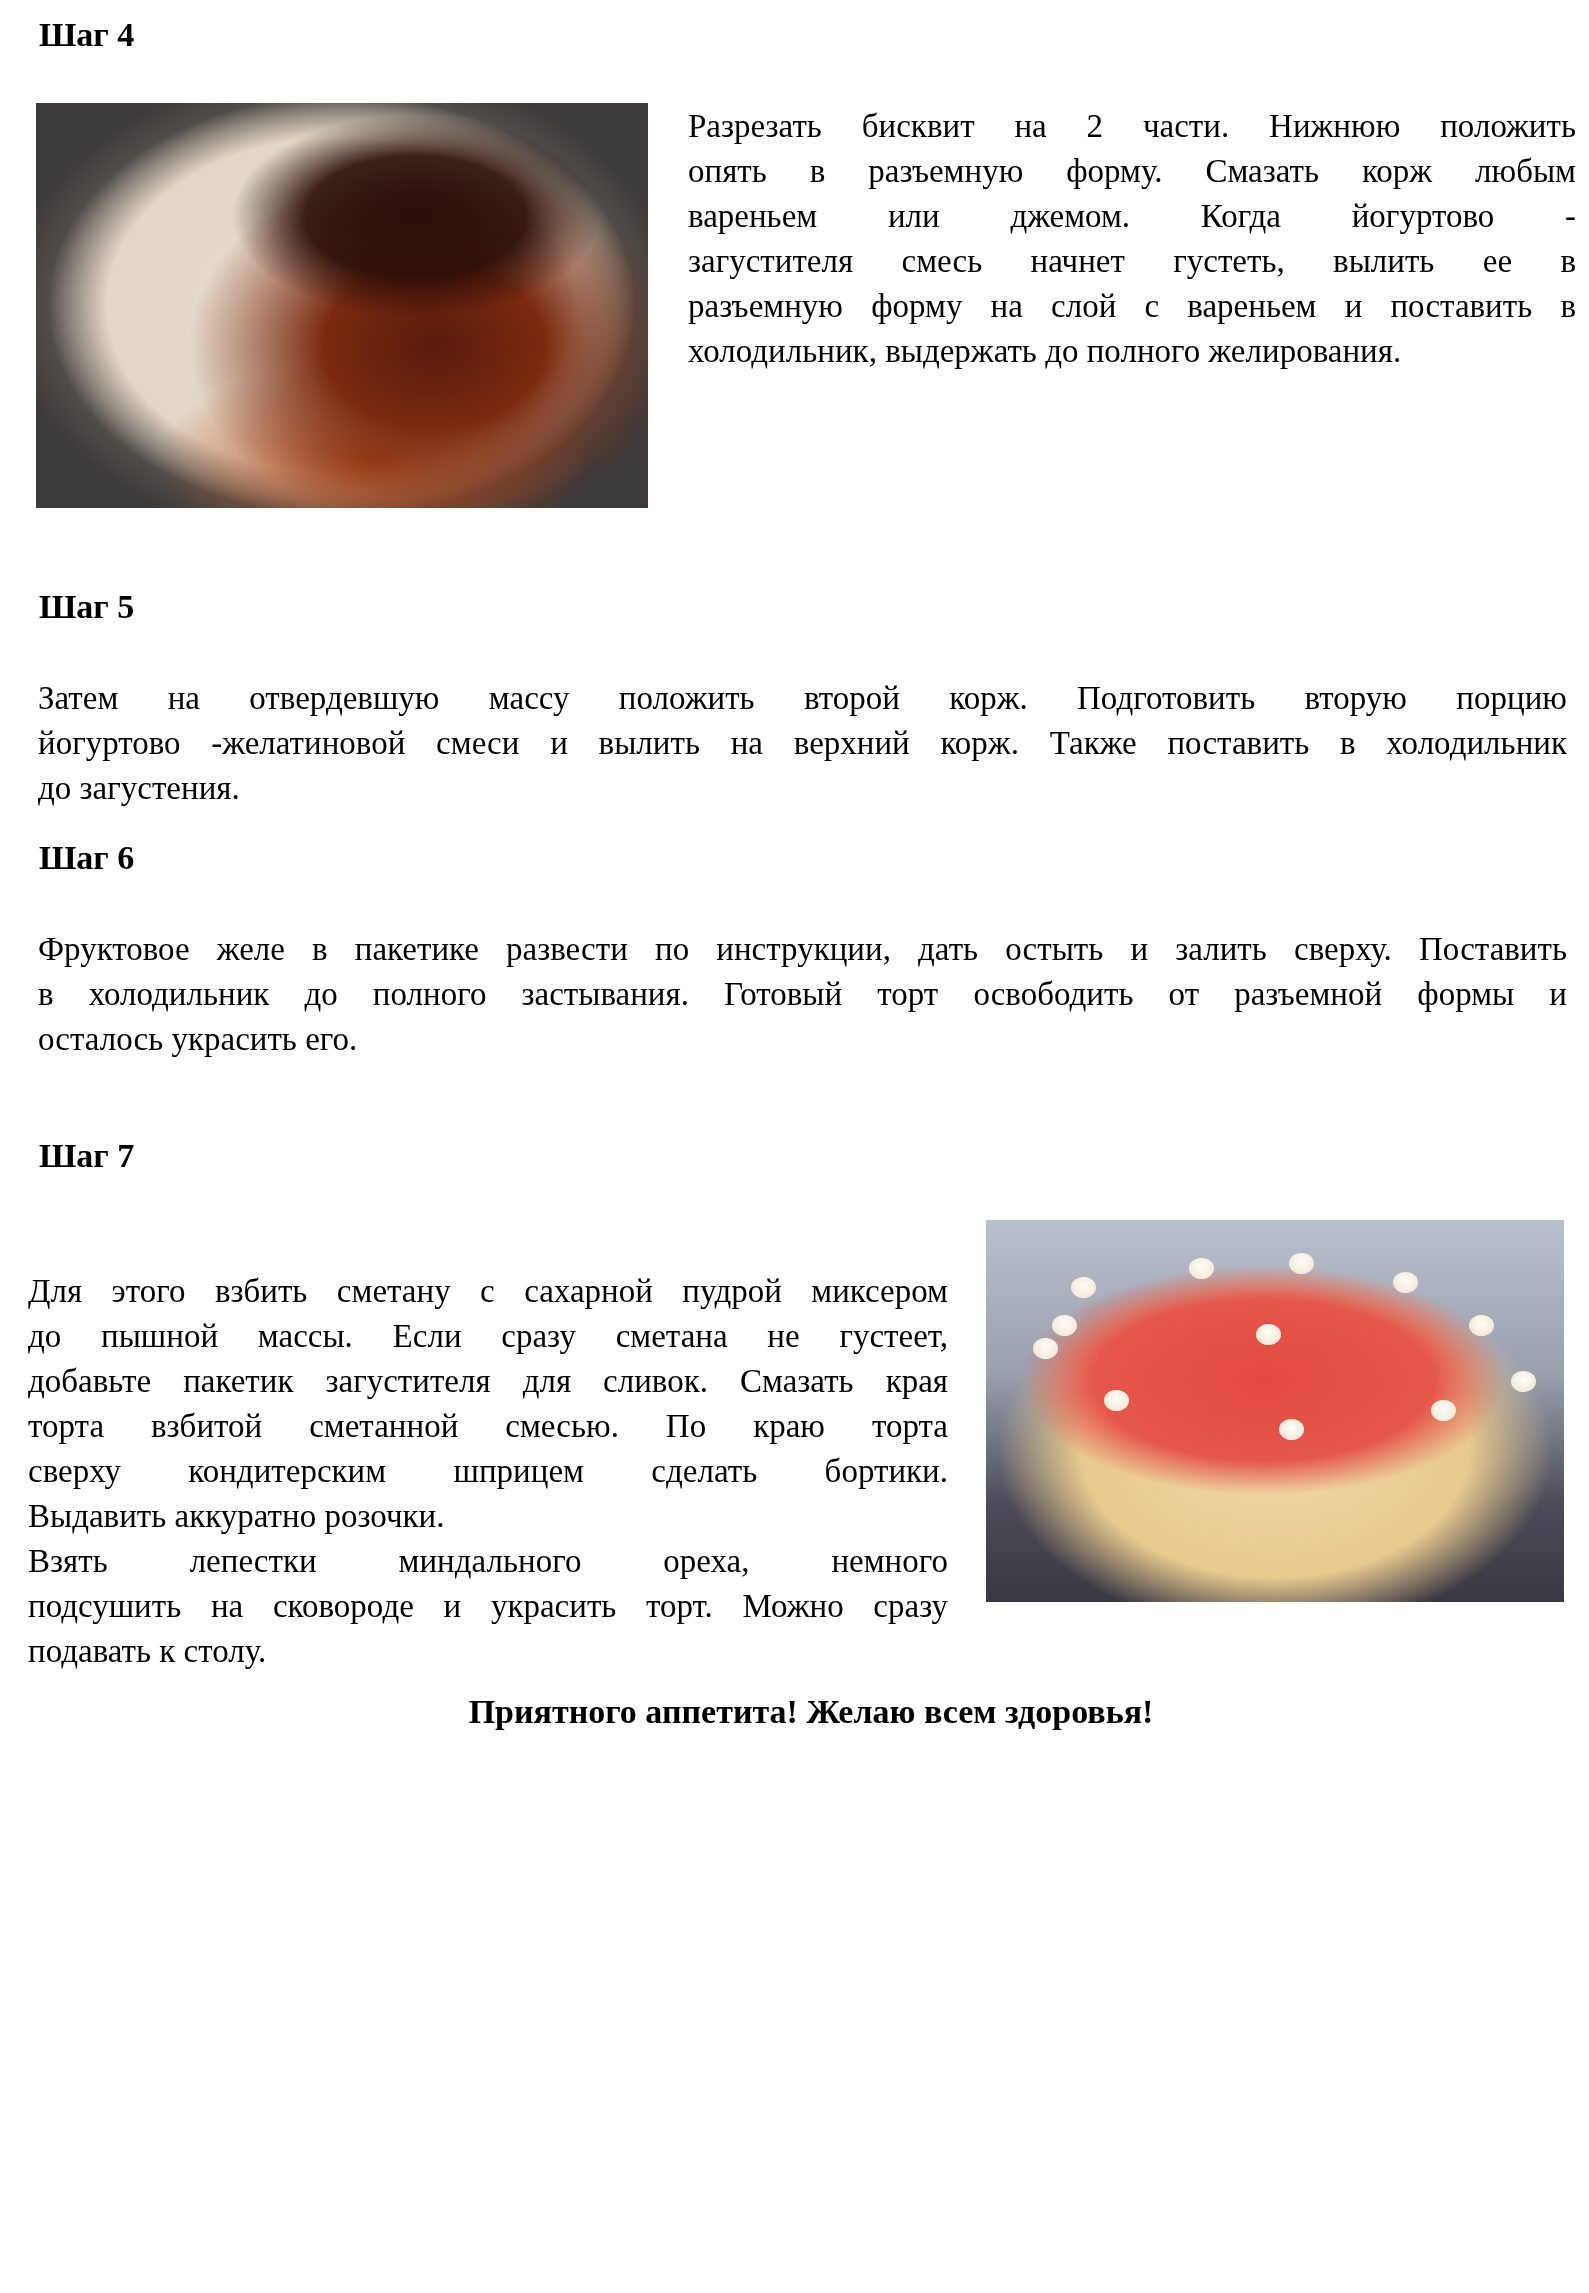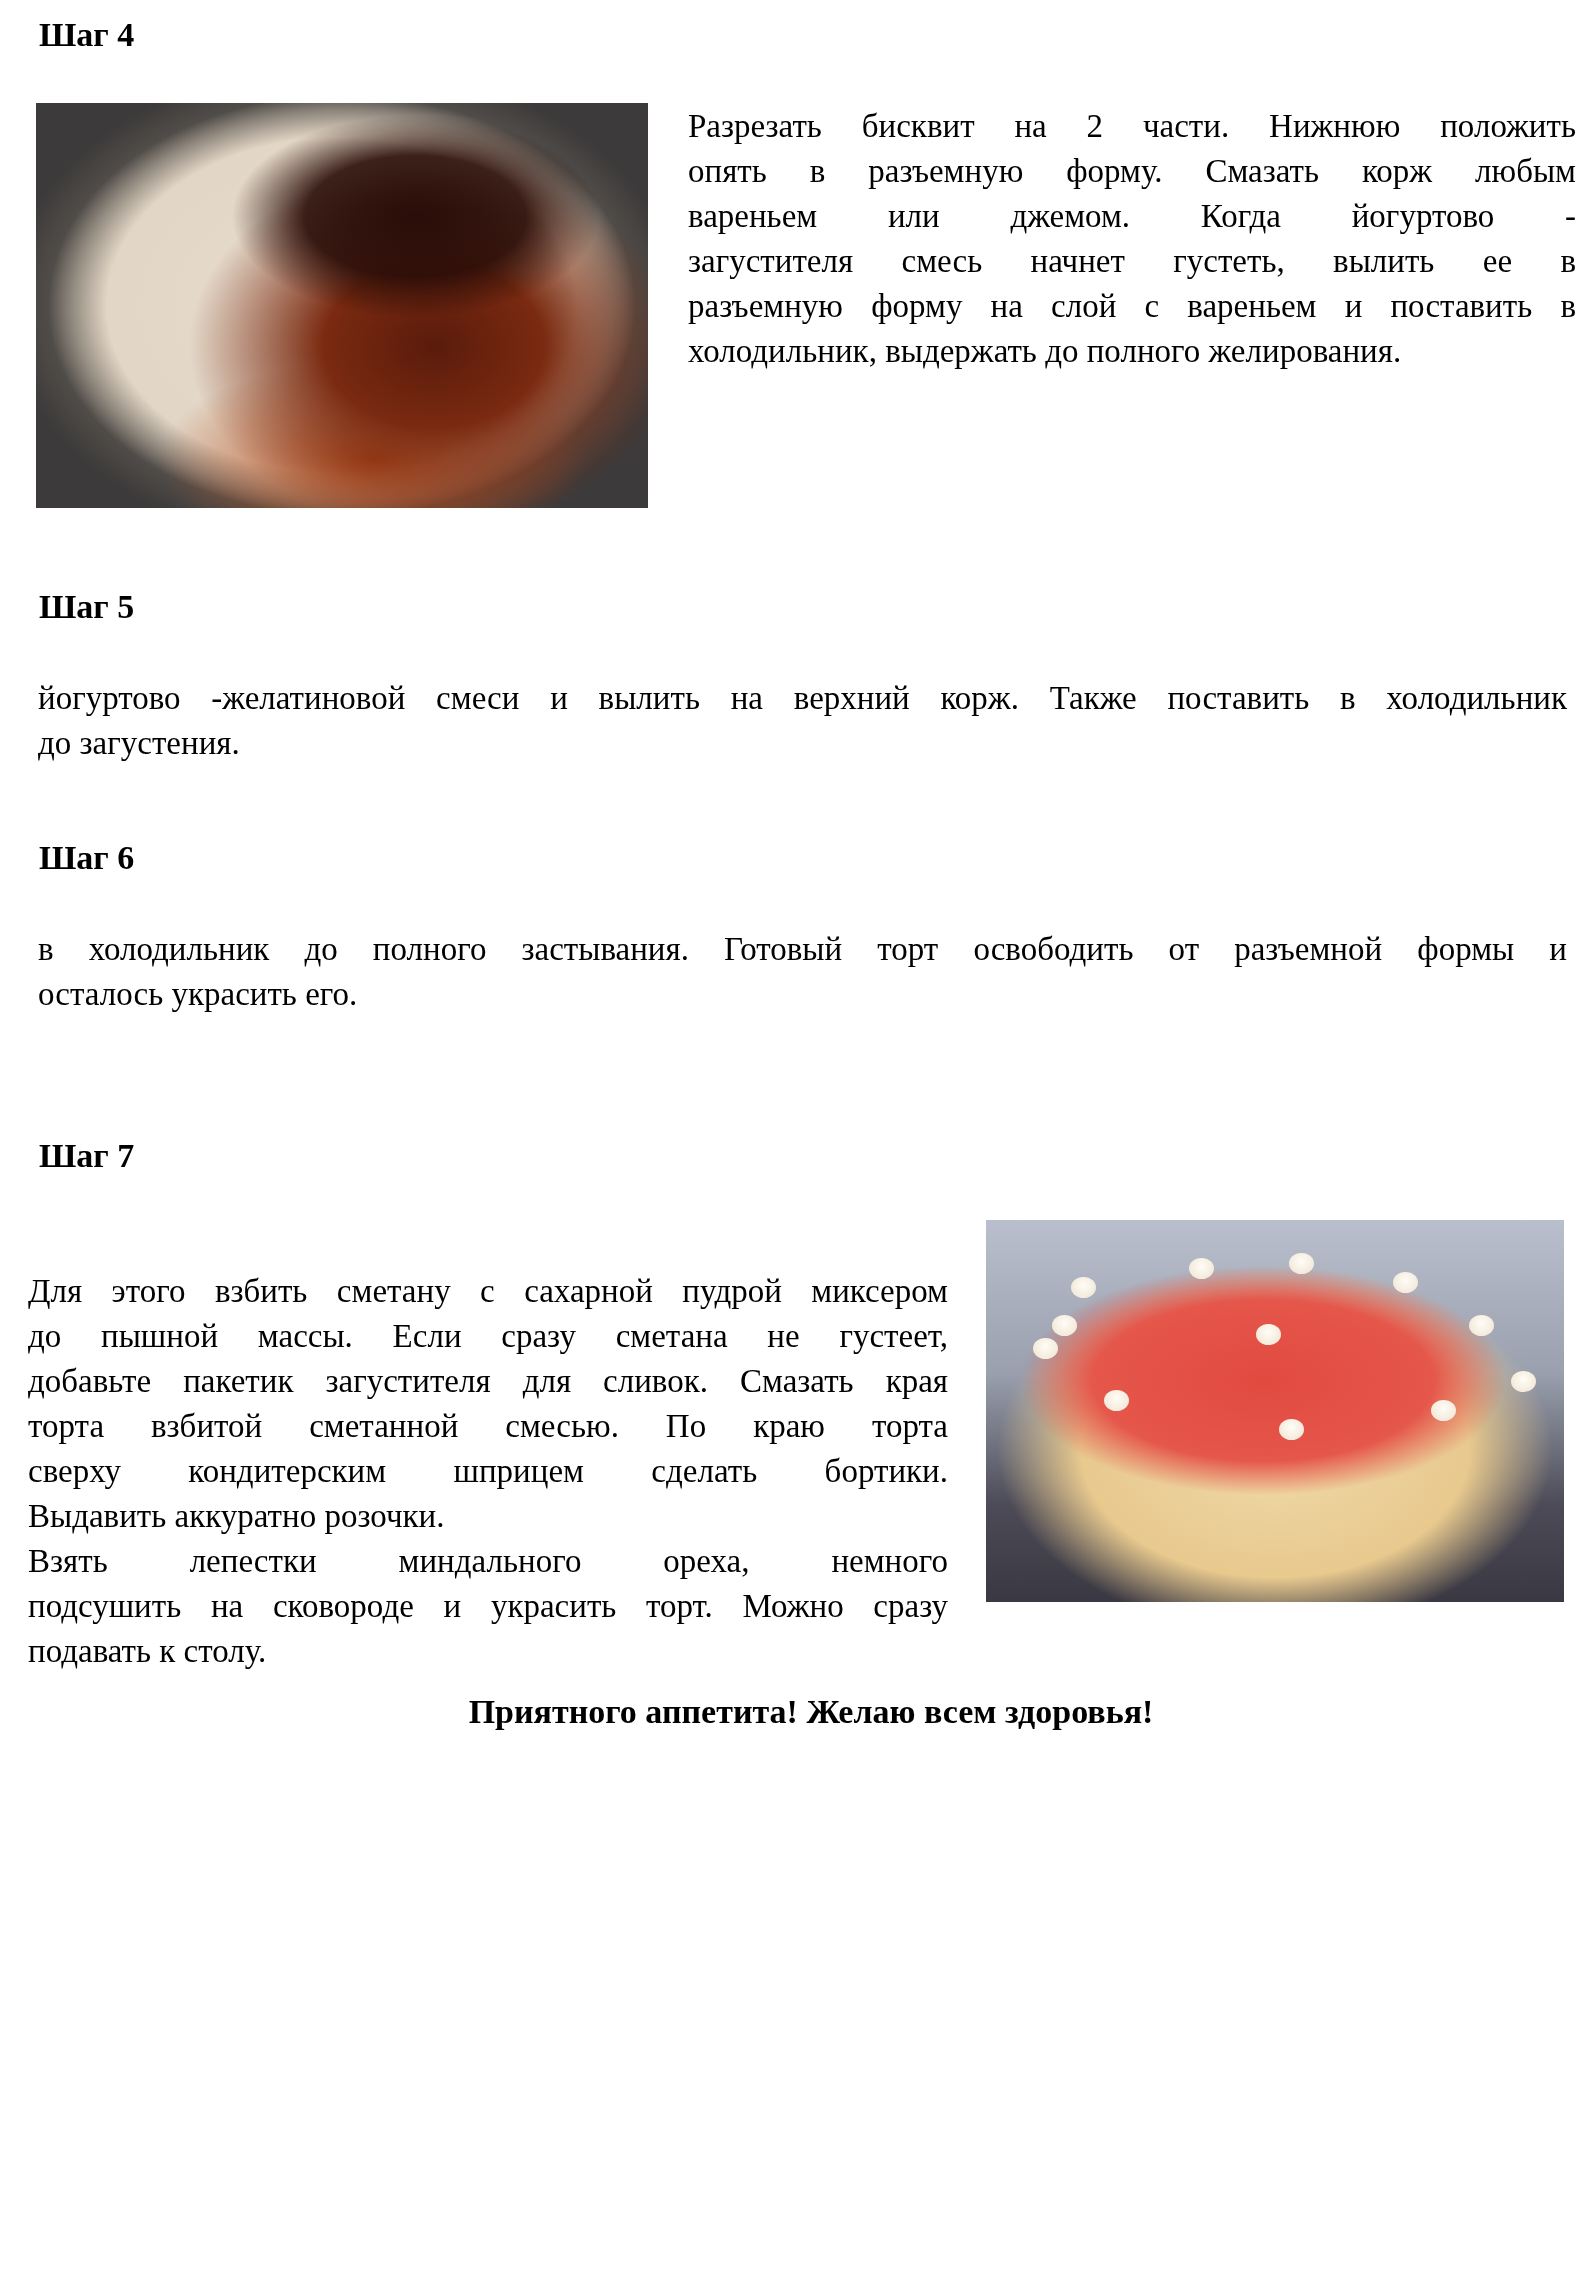--- a/index.html
+++ b/index.html
@@ -38,26 +38,28 @@
   <span class="line">Разрезать бисквит на 2 части. Нижнюю положить</span>
   <span class="line">опять в разъемную форму. Смазать корж любым</span>
   <span class="line">вареньем или джемом. Когда йогуртово -</span>
   <span class="line">загустителя смесь начнет густеть, вылить ее в</span>
   <span class="line">разъемную форму на слой с вареньем и поставить в</span>
   <span class="line last">холодильник, выдержать до полного желирования.</span>
 </div>
 
 <h2 class="h" style="top:587px;">Шаг 5</h2>
 <div class="p" style="left:38px; top:676px; width:1529px;">
+  <span class="line">Затем на отвердевшую массу положить второй корж. Подготовить вторую порцию</span>
   <span class="line">йогуртово -желатиновой смеси и вылить на верхний корж. Также поставить в холодильник</span>
   <span class="line last">до загустения.</span>
 </div>
 
 <h2 class="h" style="top:838px;">Шаг 6</h2>
 <div class="p" style="left:38px; top:927px; width:1529px;">
+  <span class="line">Фруктовое желе в пакетике развести по инструкции, дать остыть и залить сверху. Поставить</span>
   <span class="line">в холодильник до полного застывания. Готовый торт освободить от разъемной формы и</span>
   <span class="line last">осталось украсить его.</span>
 </div>
 
 <h2 class="h" style="top:1136px;">Шаг 7</h2>
 <div class="p" style="left:28px; top:1225px; width:920px;margin-top:44px;">
   <span class="line">Для этого взбить сметану с сахарной пудрой миксером</span>
   <span class="line">до пышной массы. Если сразу сметана не густеет,</span>
   <span class="line">добавьте пакетик загустителя для сливок. Смазать края</span>
   <span class="line">торта взбитой сметанной смесью. По краю торта</span>

